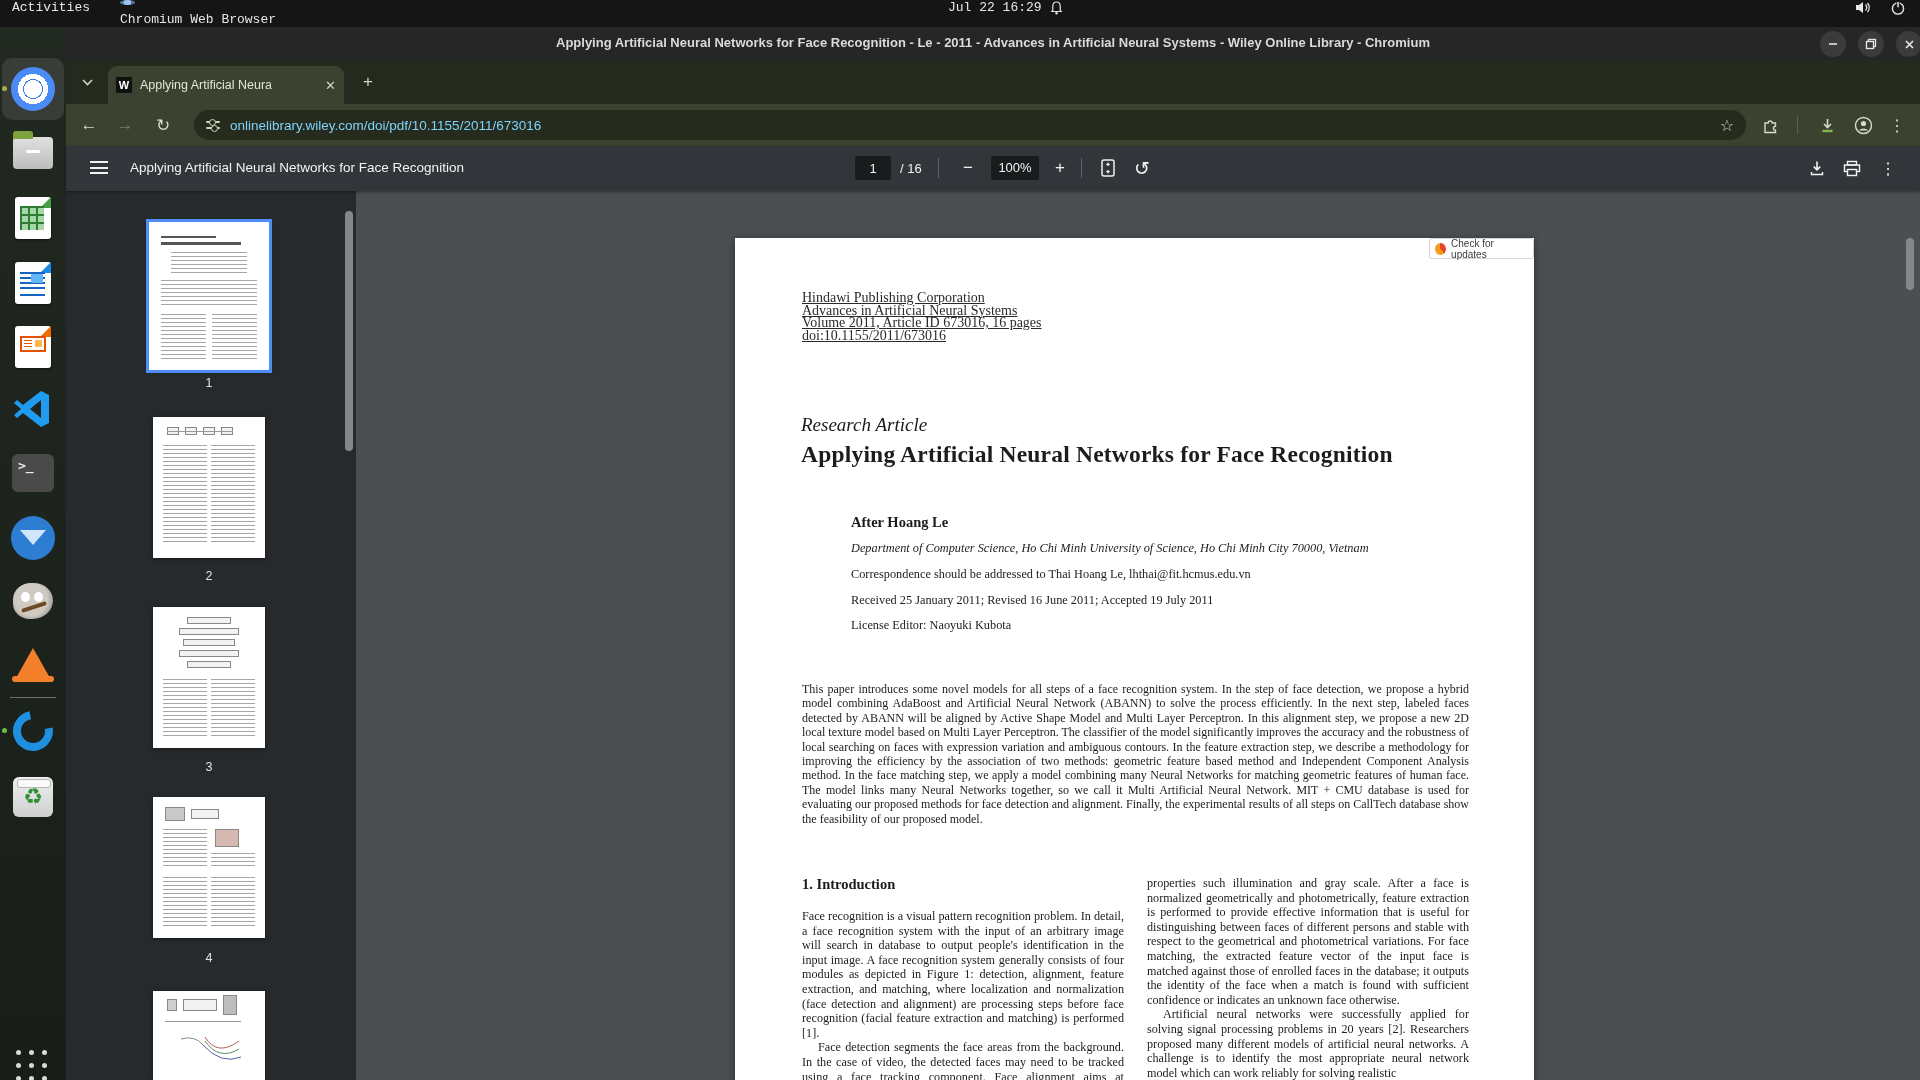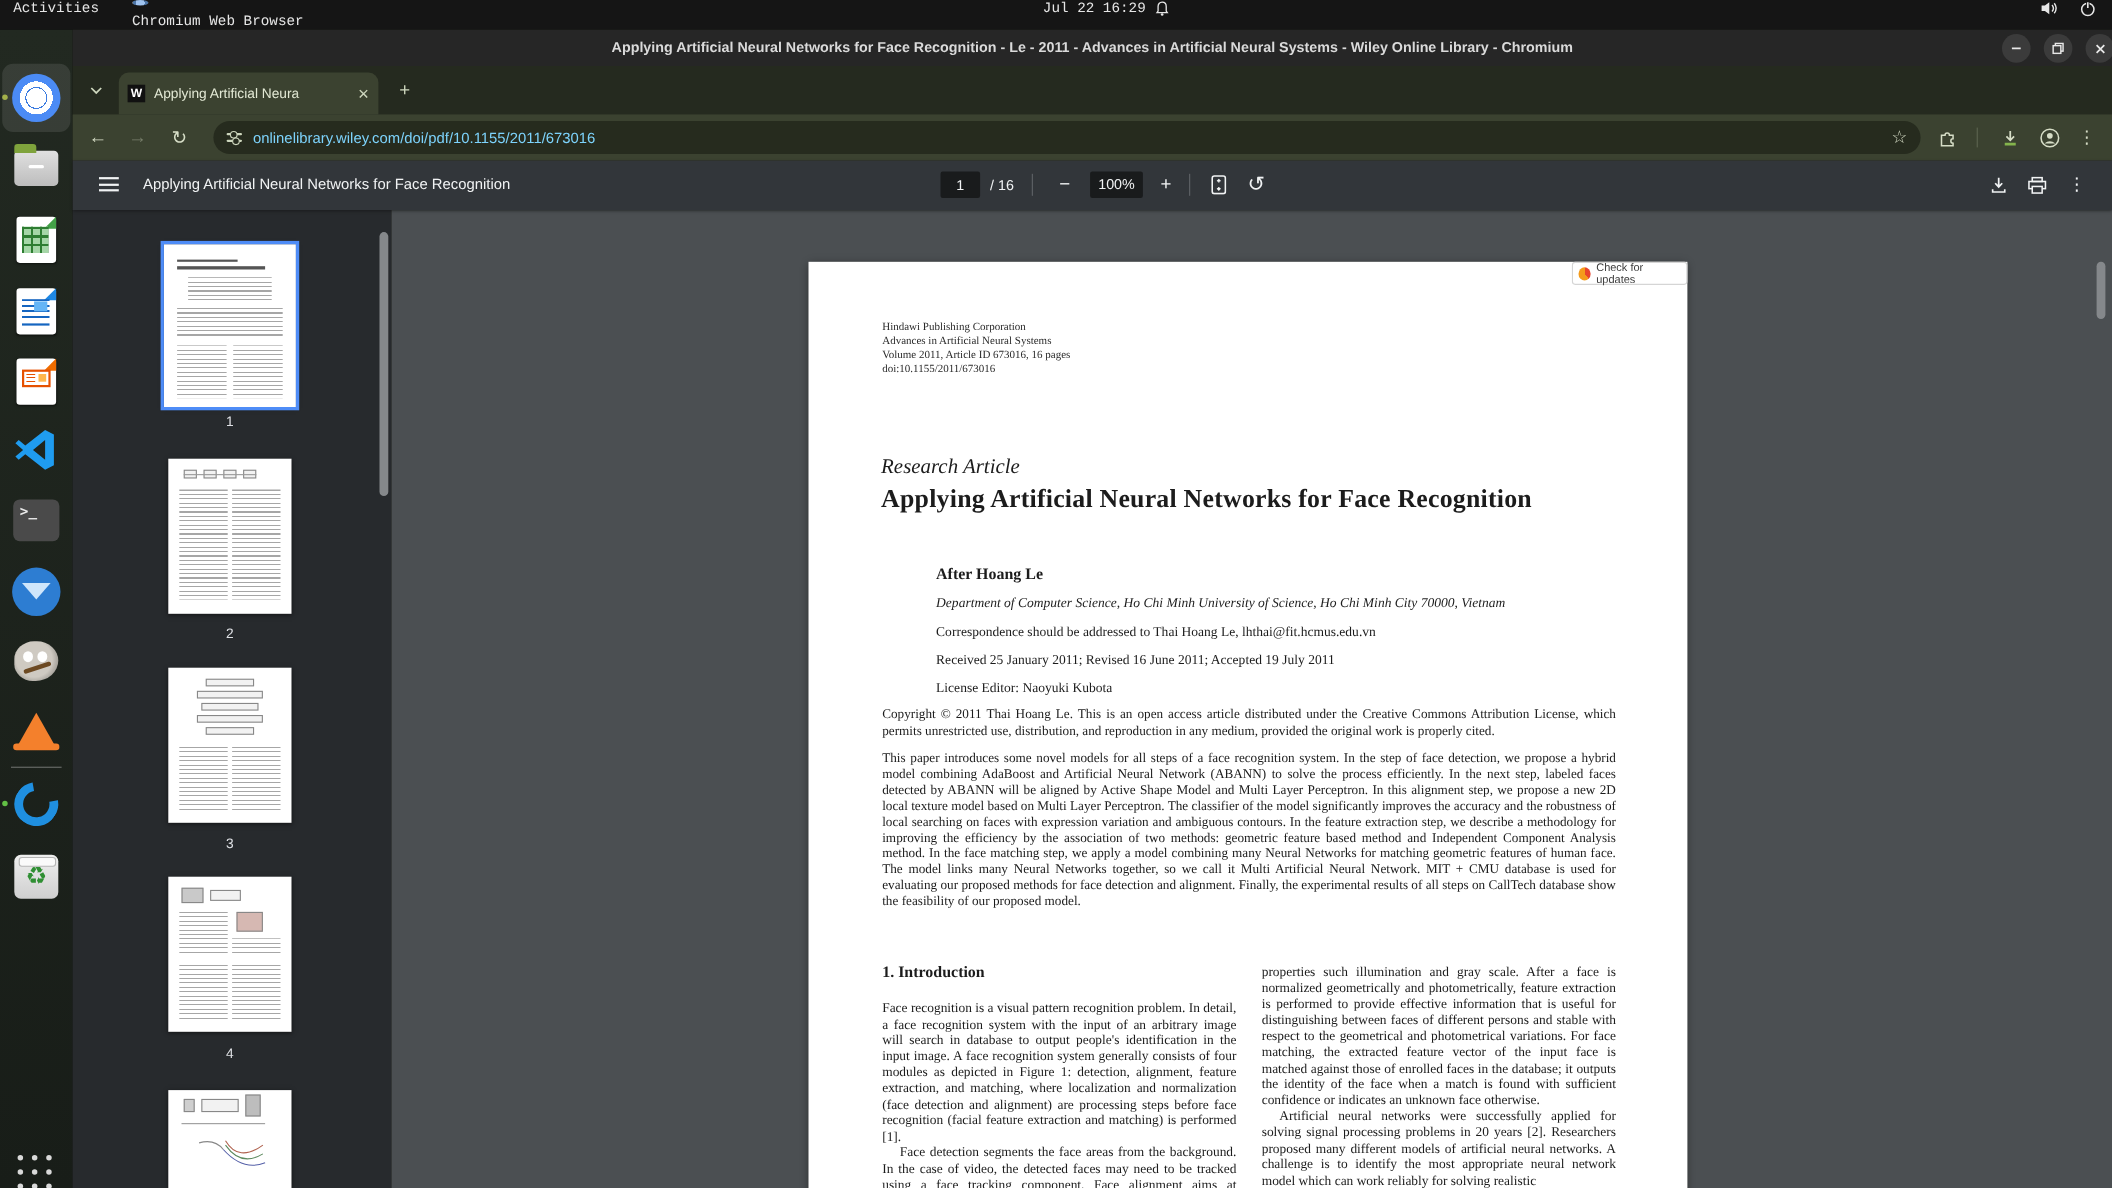--- a/index.html
+++ b/index.html
@@ -125,21 +125,21 @@
 
   #pdfmain { left:290px; top:164px; width:1564px; height:889px; background:#4b4f52; overflow:hidden; }
 
   #page { position:absolute; left:379px; top:47px; width:799px; height:900px; background:#fff;
      box-shadow:0 2px 8px rgba(0,0,0,.45); font-family:"Liberation Serif", serif; color:#1c1c1c; }
   #check-badge { position:absolute; left:694px; top:0px; height:21px; background:#fff;
      border:1px solid #d5d5d5; border-radius:3px; display:flex; align-items:center; gap:5px;
      padding:0 7px 0 5px; font-family:"Liberation Sans",sans-serif; font-size:10px; color:#3c3c3c; }
   .crossmark { width:12px; height:12px; border-radius:50%;
      background:conic-gradient(#e8442c 0 140deg, #f49b1b 140deg 360deg); }
-  .pub { font-size:10px; line-height:12.6px; color:#2a2a2a; }
+  .pub { font-size:14px; line-height:12.6px; color:#2a2a2a;text-decoration:underline; }
   .doc-just { text-align:justify; }
 
   
   .overlay-badge { left:80px; top:1026px; width:37px; height:37px; border-radius:50%;
      background:#2c2c2c; display:flex; align-items:center; justify-content:center; }
   .overlay-badge i { width:16px; height:14px; border-radius:48% 52% 60% 40%;
      background:radial-gradient(circle at 40% 40%, #f2c04b, #d97c1e); }
   svg { display:block; }
 </style>
 </head>
@@ -450,21 +450,20 @@
 
       <div class="abs" style="left:66px; top:176px; font-style:italic; font-size:19px;">Research Article</div>
       <div class="abs" style="left:66px; top:203px; font-weight:bold; font-size:23.5px; letter-spacing:.2px;">Applying Artificial Neural Networks for Face Recognition</div>
 
       <div class="abs" style="left:116px; top:276px; font-weight:bold; font-size:14.5px;">After Hoang Le</div>
       <div class="abs" style="left:116px; top:303px; font-style:italic; font-size:12.3px;">Department of Computer Science, Ho Chi Minh University of Science, Ho Chi Minh City 70000, Vietnam</div>
       <div class="abs" style="left:116px; top:329px; font-size:12.3px;">Correspondence should be addressed to Thai Hoang Le, lhthai@fit.hcmus.edu.vn</div>
       <div class="abs" style="left:116px; top:355px; font-size:12.3px;">Received 25 January 2011; Revised 16 June 2011; Accepted 19 July 2011</div>
       <div class="abs" style="left:116px; top:380px; font-size:12.3px;">License Editor: Naoyuki Kubota</div>
 
-      <div class="abs doc-just" style="left:67px; top:404px; width:667px; font-size:12px; line-height:14.5px;">Copyright © 2011 Thai Hoang Le. This is an open access article distributed under the Creative Commons Attribution License, which permits unrestricted use, distribution, and reproduction in any medium, provided the original work is properly cited.</div>
 
       <div class="abs doc-just" style="left:67px; top:444px; width:667px; font-size:12px; line-height:14.4px;">This paper introduces some novel models for all steps of a face recognition system. In the step of face detection, we propose a hybrid model combining AdaBoost and Artificial Neural Network (ABANN) to solve the process efficiently. In the next step, labeled faces detected by ABANN will be aligned by Active Shape Model and Multi Layer Perceptron. In this alignment step, we propose a new 2D local texture model based on Multi Layer Perceptron. The classifier of the model significantly improves the accuracy and the robustness of local searching on faces with expression variation and ambiguous contours. In the feature extraction step, we describe a methodology for improving the efficiency by the association of two methods: geometric feature based method and Independent Component Analysis method. In the face matching step, we apply a model combining many Neural Networks for matching geometric features of human face. The model links many Neural Networks together, so we call it Multi Artificial Neural Network. MIT + CMU database is used for evaluating our proposed methods for face detection and alignment. Finally, the experimental results of all steps on CallTech database show the feasibility of our proposed model.</div>
 
       <div class="abs" style="left:67px; top:638px; width:322px;">
         <div style="font-weight:bold; font-size:14.5px; margin-bottom:16px;">1. Introduction</div>
         <div class="doc-just" style="font-size:12.2px; line-height:14.6px;">Face recognition is a visual pattern recognition problem. In detail, a face recognition system with the input of an arbitrary image will search in database to output people's identification in the input image. A face recognition system generally consists of four modules as depicted in Figure 1: detection, alignment, feature extraction, and matching, where localization and normalization (face detection and alignment) are processing steps before face recognition (facial feature extraction and matching) is performed [1].</div>
         <div class="doc-just" style="font-size:12.2px; line-height:14.6px; text-indent:16px;">Face detection segments the face areas from the background. In the case of video, the detected faces may need to be tracked using a face tracking component. Face alignment aims at achieving more accurate localization</div>
       </div>
       <div class="abs" style="left:412px; top:638px; width:322px;">
         <div class="doc-just" style="font-size:12.2px; line-height:14.6px;">properties such illumination and gray scale. After a face is normalized geometrically and photometrically, feature extraction is performed to provide effective information that is useful for distinguishing between faces of different persons and stable with respect to the geometrical and photometrical variations. For face matching, the extracted feature vector of the input face is matched against those of enrolled faces in the database; it outputs the identity of the face when a match is found with sufficient confidence or indicates an unknown face otherwise.</div>

